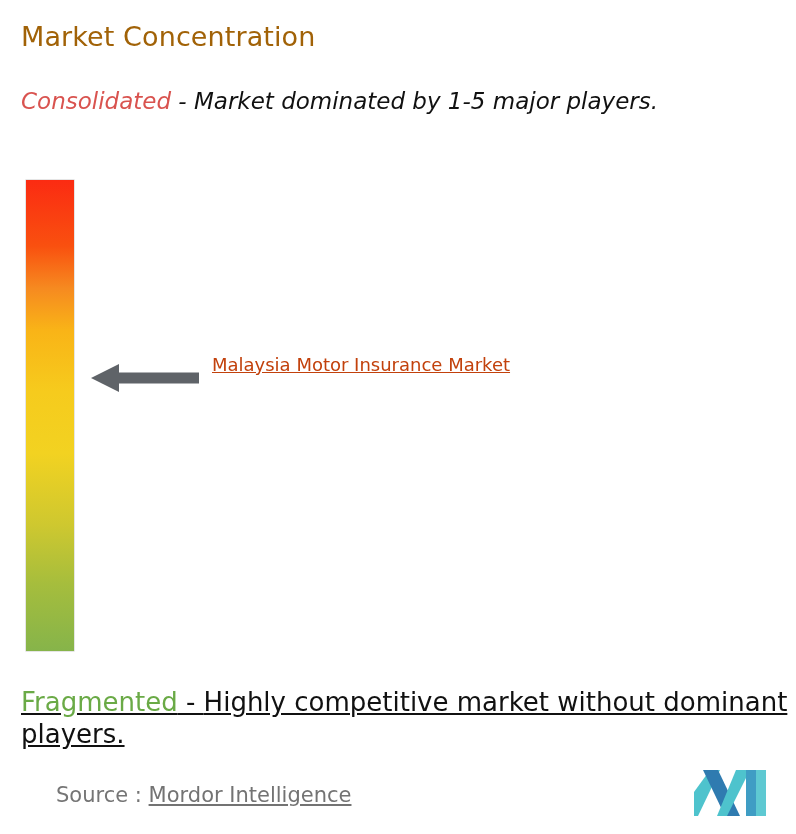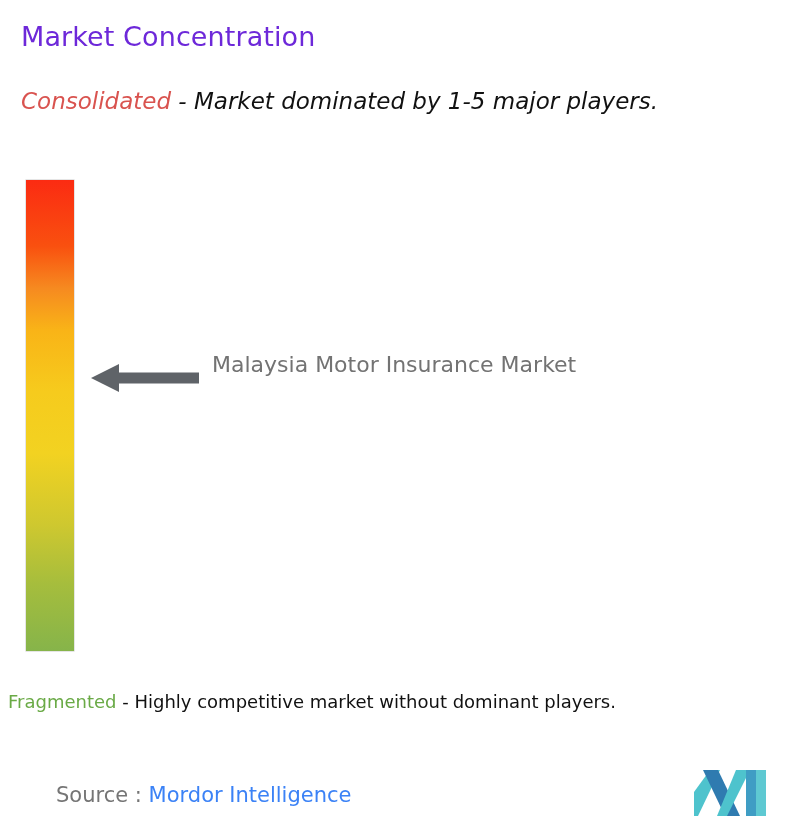--- a/index.html
+++ b/index.html
@@ -16,21 +16,21 @@
     overflow: hidden;
   }
 
   
   #page-title {
     position: absolute;
     left: 21px;
     top: 20px;
     font-size: 27px;
     line-height: 34px;
-    color: #6d28d9;
+    color: #a16207;
     letter-spacing: 0.1px;
     white-space: nowrap;
   }
 
   
   #consolidated-desc {
     position: absolute;
     left: 21px;
     top: 85px;
     width: 756px;
@@ -39,26 +39,27 @@
     color: #111111;
     font-style: italic;
   }
   #consolidated-desc .kw {
     color: #d9534f;
   }
 
   
   #fragmented-desc {
     position: absolute;
-    left: 8px;
+    left: 21px;
     top: 686px;
     width: 770px;
-    font-size: 18px;
+    font-size: 26px;
     line-height: 32px;
     color: #111111;
+    text-decoration: underline;
   }
   #fragmented-desc .kw {
     color: #6aaa46;
   }
 
   
   #scale-bar {
     position: absolute;
     left: 26px;
     top: 180px;
@@ -87,37 +88,38 @@
     width: 108px;
     height: 34px;
   }
 
   
   #callout-label {
     position: absolute;
     left: 212px;
     top: 348px;
     width: 430px;
-    font-size: 22px;
+    font-size: 18px;
     line-height: 34px;
-    color: #737373;
+    color: #c2410c;
+    text-decoration: underline;
   }
 
   
   #source-line {
     position: absolute;
     left: 21px;
     top: 781px;
     font-size: 21px;
     line-height: 28px;
     color: #757575;
     white-space: nowrap;
   }
   #source-line .src-label { color: #757575; margin-left: 35px; }
-  #source-line .src-value { color: #3b82f6; }
+  #source-line .src-value { color: #737373; text-decoration: underline; }
 
   
   #brand-logo {
     position: absolute;
     left: 694px;
     top: 770px;
     width: 72px;
     height: 46px;
   }
 </style>

